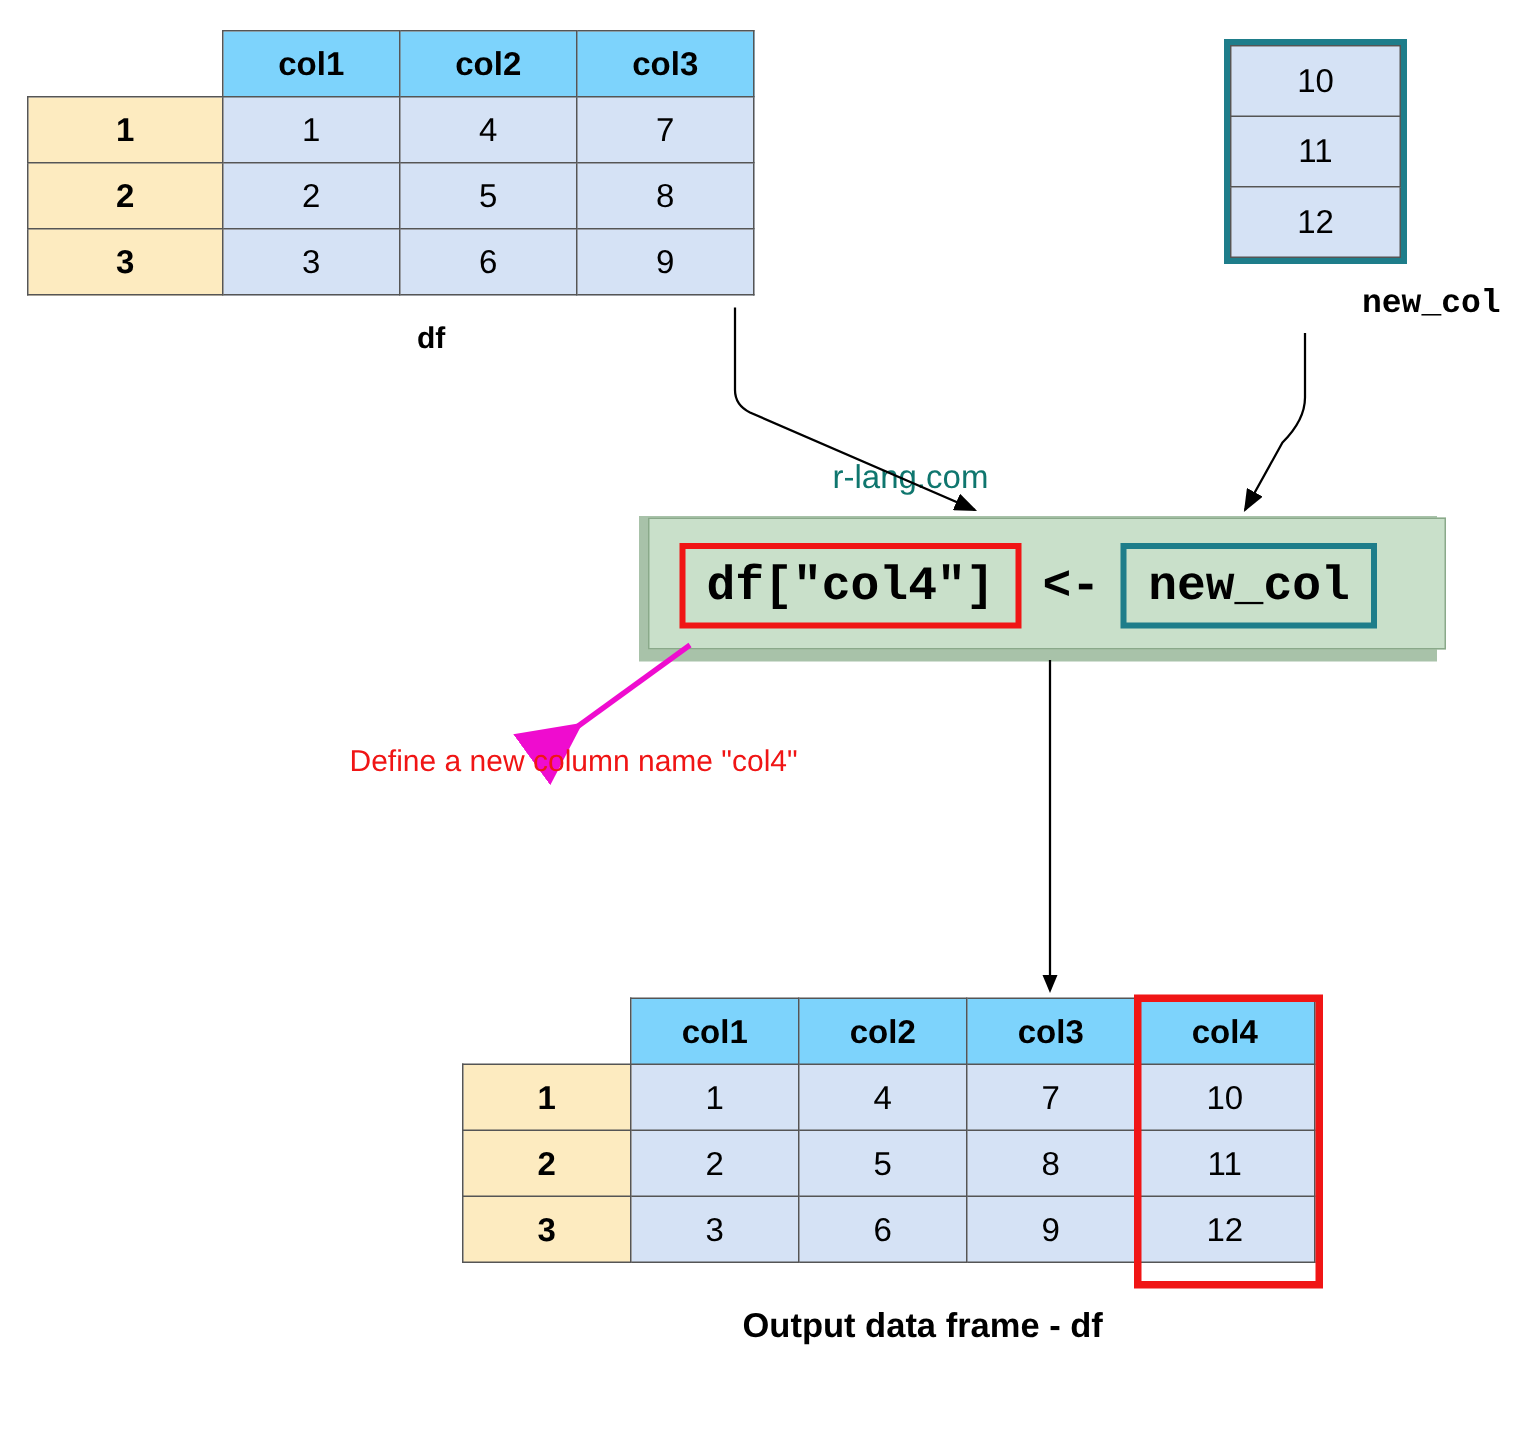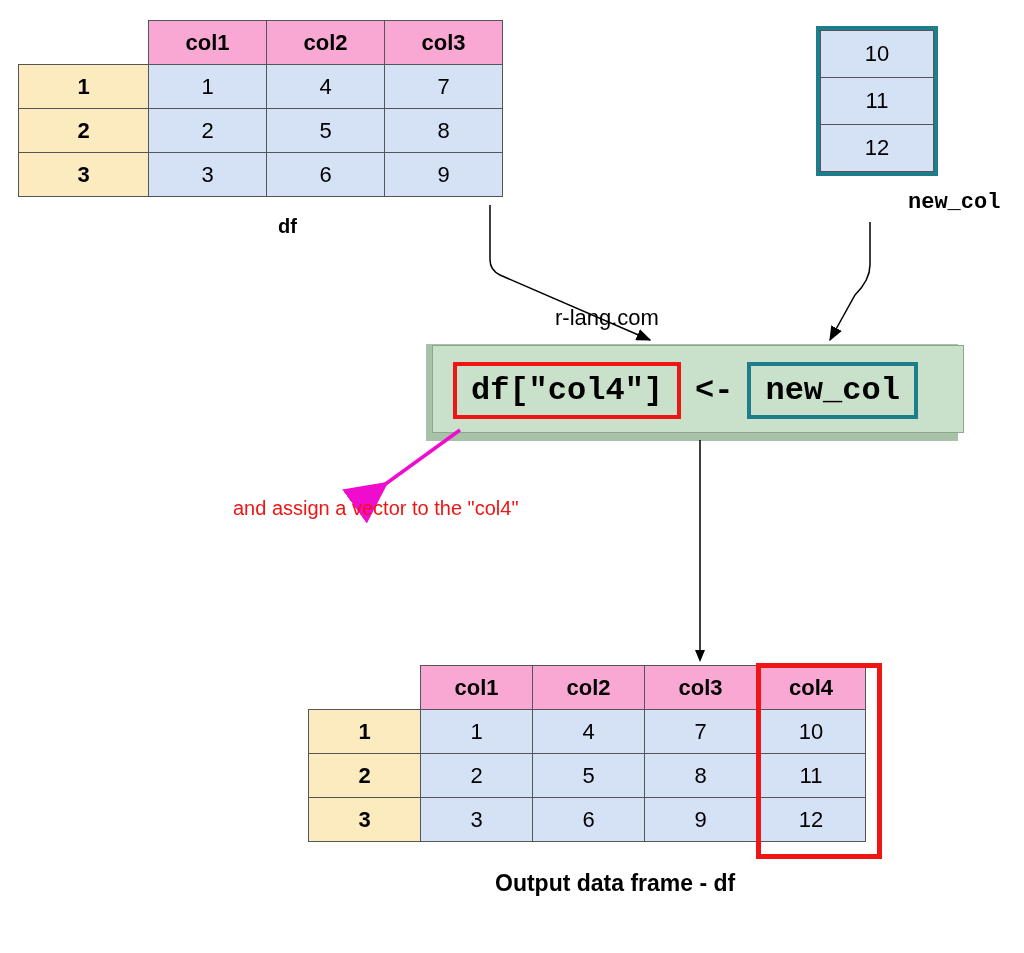--- a/index.html
+++ b/index.html
@@ -17,27 +17,27 @@
     border-collapse: collapse;
     position: absolute;
   }
   .table td, .table th {
     border: 1px solid #555;
     text-align: center;
     font-size: 22px;
     height: 44px;
     box-sizing: border-box;
   }
-  .hdr { background: #f9a8d4; font-weight: bold; }
+  .hdr { background: #7dd3fc; font-weight: bold; }
   .idx { background: #fdebc0; font-weight: bold; }
   .cell { background: #d5e2f5; }
   .vec-table td { background: #d5e2f5; border: 1px solid #555; height: 44px; width: 110px; text-align:center; font-size:22px;}
   .vec-wrap { border: 4px solid #1e7d8a; position:absolute; }
   .label { position: absolute; font-weight: bold; font-size: 20px; }
-  .watermark { position:absolute; color:#000000; font-size:22px; }
+  .watermark { position:absolute; color:#0f766e; font-size:22px; }
   .code-box {
     position: absolute;
     background: #c9e0ca;
     border: 1px solid #8aa98a;
     box-shadow: -6px 8px 0px #a8c2a9, -6px -1px 0px #a8c2a9;
   }
   .code-inner { display:flex; align-items:center; gap:14px; padding: 16px 20px; }
   .code-chip {
     font-family: "Courier New", monospace;
     font-weight: bold;
@@ -122,37 +122,37 @@
     <span class="code-chip chip-red">df["col4"]</span>
     <span class="assign">&lt;-</span>
     <span class="code-chip chip-teal">new_col</span>
   </div>
 </div>
 
 <svg style="position:absolute; left:0; top:0; pointer-events:none;" width="1024" height="953">
   <line x1="460" y1="430" x2="380" y2="488" stroke="#ef0ccf" stroke-width="3.5" marker-end="url(#pinkhead)"></line>
 </svg>
 <div class="anno" style="left:233px; top:495px;">
-  <div>and assign a vector to the "col4"</div>
+  <div>Define a new column name "col4"</div>
 </div>
 
 <svg style="position:absolute; left:0; top:0; pointer-events:none;" width="1024" height="953">
   <line x1="700" y1="440" x2="700" y2="650" stroke="#000" stroke-width="1.5"></line>
   <line x1="700" y1="650" x2="650" y2="660" stroke="none"></line>
   <polygon points="695,650 705,650 700,662" fill="#000"></polygon>
 </svg>
 
 <table class="table" style="left:308px; top:665px;">
   <tbody>
       <tr>
     <td style="width:112px;border:none;background:#fff;"></td>
     <td class="hdr" style="width:112px">col1</td>
     <td class="hdr" style="width:112px">col2</td>
     <td class="hdr" style="width:112px">col3</td>
-    <td class="hdr" style="width:109px">col4</td>
+    <td class="hdr" style="width:120px">col4</td>
   </tr>
   <tr>
     <td class="idx">1</td>
     <td class="cell">1</td>
     <td class="cell">4</td>
     <td class="cell">7</td>
     <td class="cell">10</td>
   </tr>
   <tr>
     <td class="idx">2</td>

